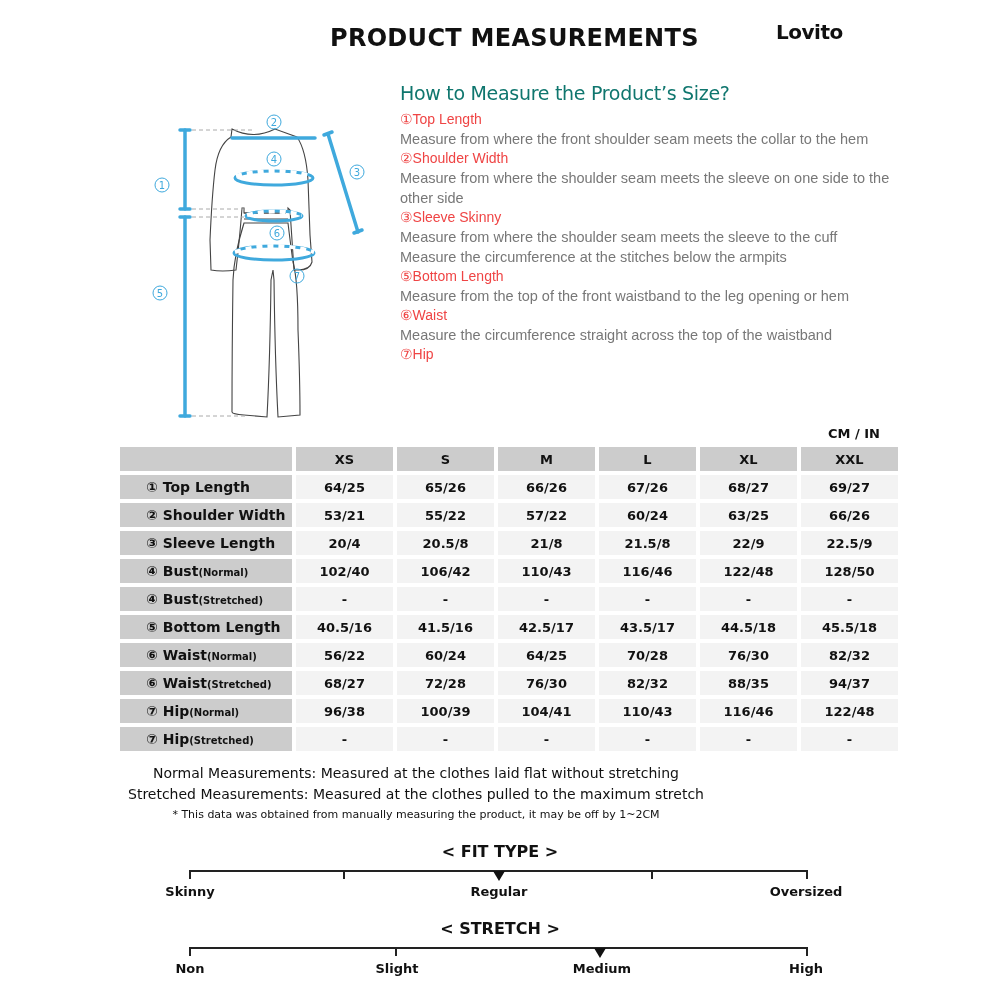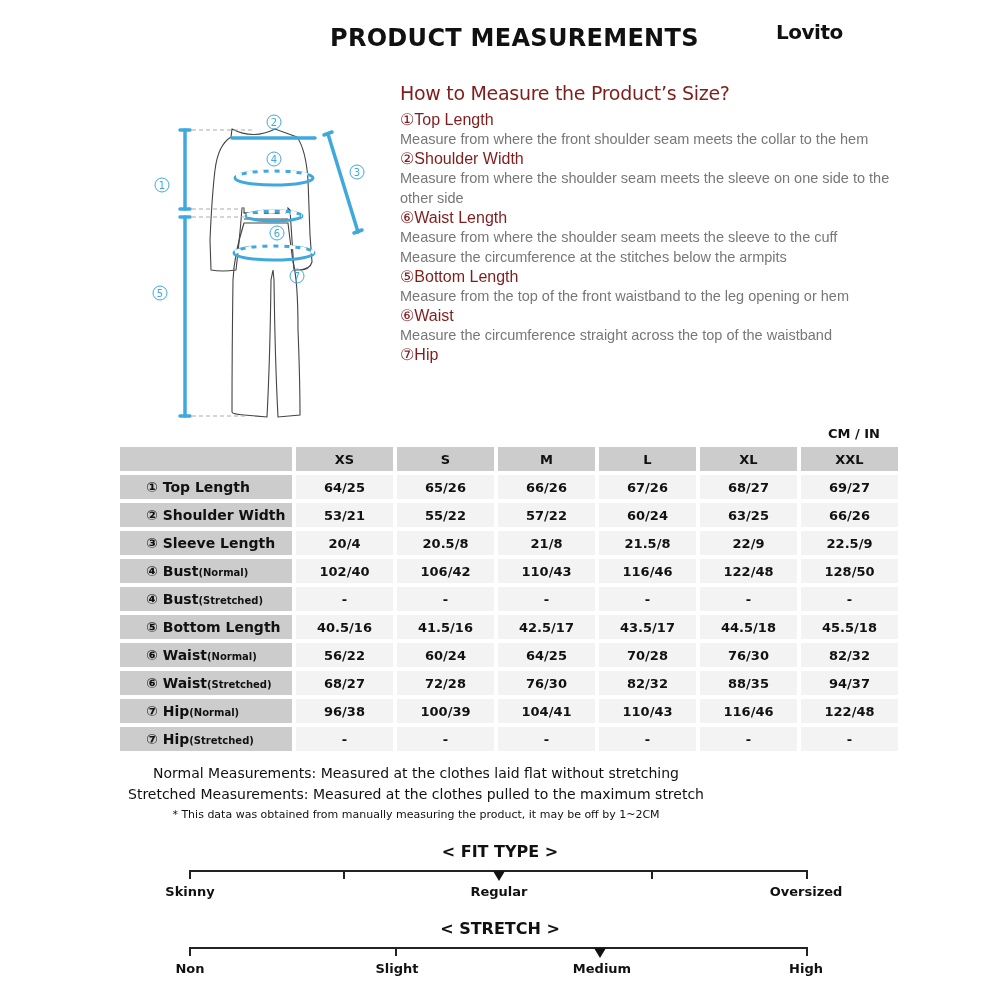--- a/index.html
+++ b/index.html
@@ -1,22 +1,22 @@
 <!DOCTYPE html>
 <html><head>
 <meta charset="utf-8">
 <style>
   html, body { margin:0; padding:0; background:#ffffff; }
   body { width:1000px; height:1000px; position:relative; overflow:hidden; font-family:"DejaVu Sans", sans-serif; color:#111; }
   .title { position:absolute; left:330px; top:24px; font-size:24px; font-weight:bold; letter-spacing:0.3px; color:#111; }
   .brand { position:absolute; left:776px; top:20px; font-size:20px; font-weight:bold; color:#111; letter-spacing:-0.5px; }
   .diagram { position:absolute; left:140px; top:100px; width:250px; height:330px; }
   .how { position:absolute; left:400px; top:82px; width:490px; font-family:"Liberation Sans", sans-serif; }
-  .how h2 { margin:0 0 6px 0; font-size:19px; font-weight:normal; color:#7f1d1d; font-family:"DejaVu Sans", sans-serif; letter-spacing:-0.3px; }
-  .how .item-title { font-size:16px; color:#7f1d1d; line-height:19px; }
+  .how h2 { margin:0 0 6px 0; font-size:19px; font-weight:normal; color:#0f766e; font-family:"DejaVu Sans", sans-serif; letter-spacing:-0.3px; }
+  .how .item-title { font-size:14px; color:#ef4444; line-height:19px; }
   .how .item-desc { font-size:14.5px; color:#777; line-height:20px; }
   .unit { position:absolute; left:828px; top:426px; font-size:13px; font-weight:bold; color:#111; }
   table.sizes { position:absolute; left:120px; top:447px; border-collapse:separate; border-spacing:4px 4px; margin:-4px; }
   table.sizes td { height:24px; padding:0; text-align:center; font-size:13px; font-weight:bold; color:#111; background:#f3f3f3; }
   table.sizes tr.head td { background:#cccccc; }
   table.sizes td.label { background:#cccccc; text-align:left; padding-left:26px; width:146px; font-size:14px; font-weight:bold; color:#111; white-space:nowrap; }
   table.sizes td.val { width:97px; }
   table.sizes td.label .sub { font-size:10px; font-weight:bold; }
   .notes { position:absolute; left:0; top:763px; width:832px; text-align:center; }
   .notes .n1, .notes .n2 { font-size:14px; color:#111; line-height:21px; }
@@ -96,21 +96,21 @@
   <h2>How to Measure the Product’s Size?</h2>
   <div>
     <div class="item-title">①Top Length</div>
     <div class="item-desc">Measure from where the front shoulder seam meets the collar to the hem</div>
   </div>
   <div>
     <div class="item-title">②Shoulder Width</div>
     <div class="item-desc">Measure from where the shoulder seam meets the sleeve on one side to the other side</div>
   </div>
   <div>
-    <div class="item-title">⑥Waist Length</div>
+    <div class="item-title">③Sleeve Skinny</div>
     <div class="item-desc">Measure from where the shoulder seam meets the sleeve to the cuff</div>
   </div>
   <div>
     <div class="item-desc">Measure the circumference at the stitches below the armpits</div>
   </div>
   <div>
     <div class="item-title">⑤Bottom Length</div>
     <div class="item-desc">Measure from the top of the front waistband to the leg opening or hem</div>
   </div>
   <div>

